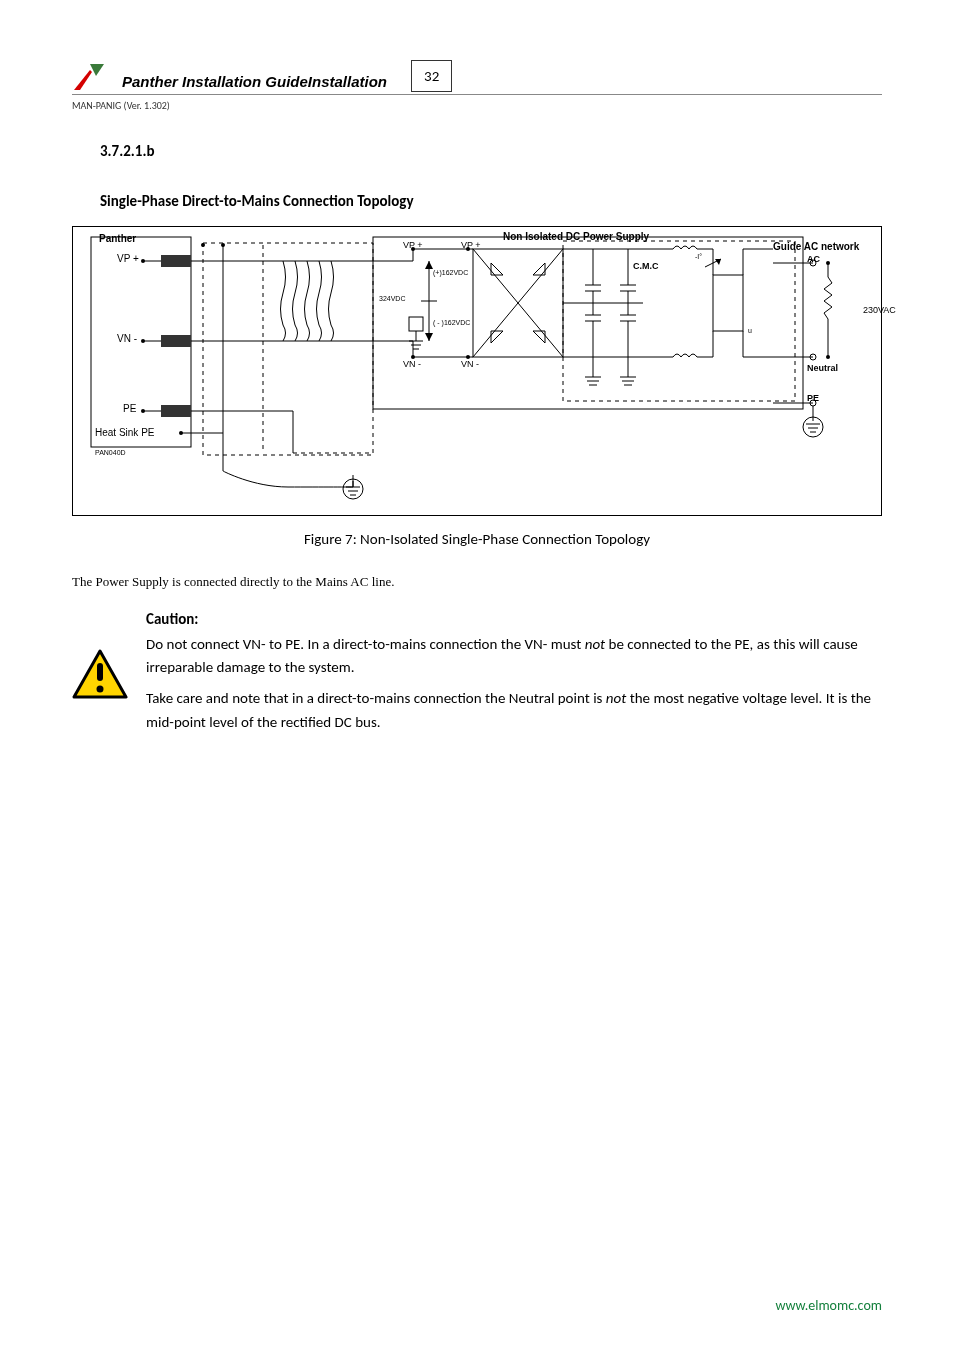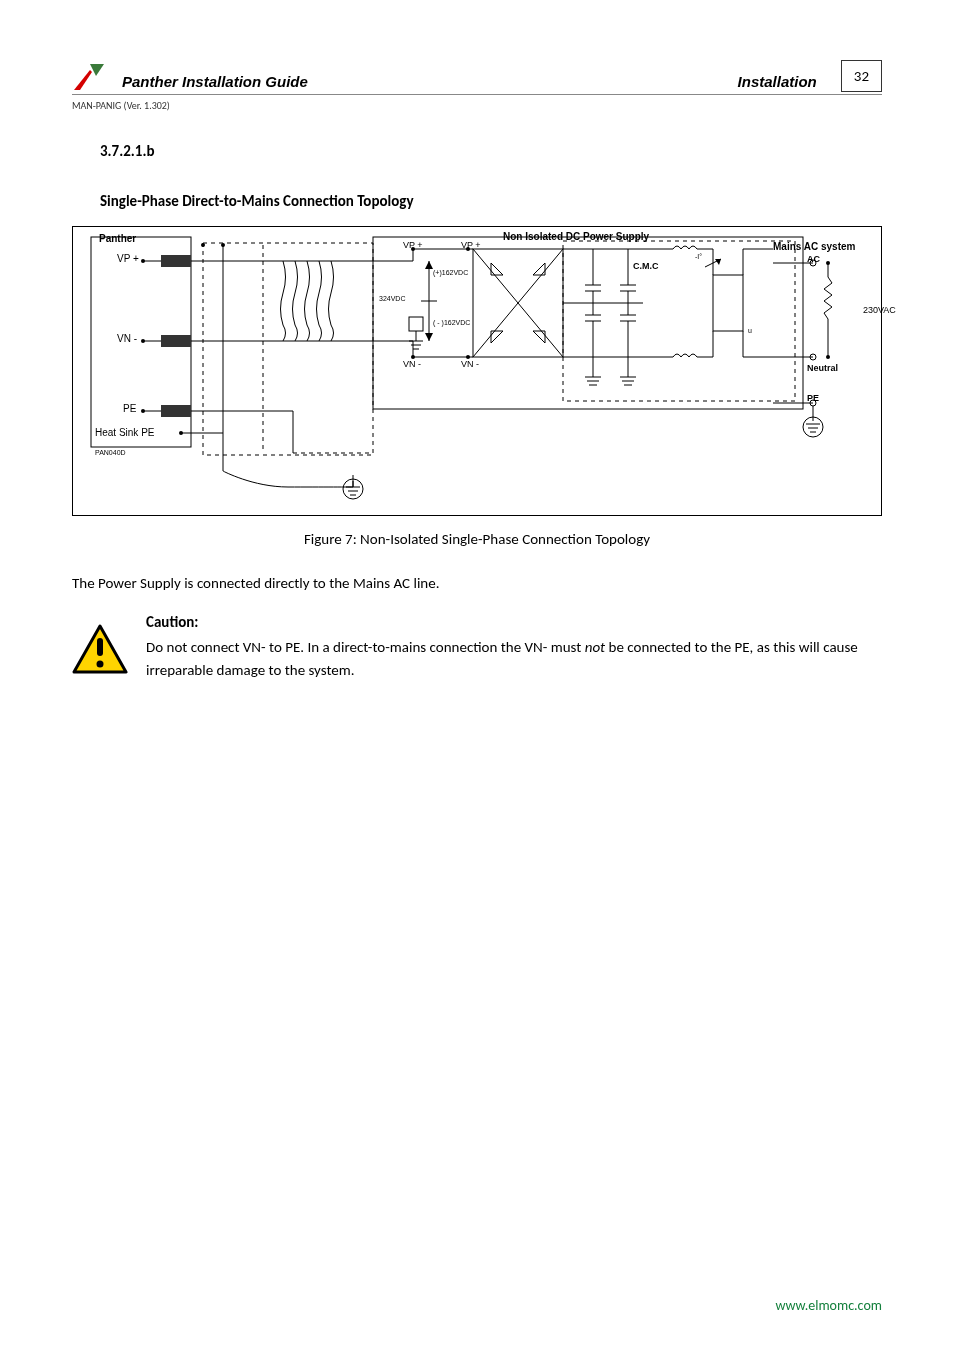--- a/index.html
+++ b/index.html
@@ -12,21 +12,21 @@
       color: #000;
     }
     .page {
       padding: 60px 72px 30px 72px;
       height: 100%;
       position: relative;
     }
     .header {
       display: flex;
       align-items: flex-end;
-      justify-content: space-between;
+      justify-content: flex-start;
       border-bottom: 1px solid #888;
       padding-bottom: 2px;
       margin-bottom: 4px;
     }
     .header-left {
       display: flex;
       align-items: flex-end;
       gap: 10px;
     }
     .logo {
@@ -80,23 +80,24 @@
     .figure-box text, .fig-label {
       font-family: Arial, sans-serif;
     }
     .fig-caption {
       text-align: center;
       font-weight: normal;
       font-size: 15px;
       margin: 8px 0 24px 0;
     }
     .body-text {
-      font-size: 15px;
+      font-size: 13px;
       margin: 0 0 16px 0;
       line-height: 1.5;
+      font-family: Liberation Serif, serif;
     }
     .caution-block {
       display: flex;
       gap: 18px;
       margin: 0 0 24px 0;
       align-items: center;
     }
     .caution-icon {
       flex: 0 0 56px;
       margin-top: 2px;
@@ -335,21 +336,21 @@
     <span class="fig-label small" style="left:388px;top:13px;">VP +</span>
     <span class="fig-label tiny" style="left:360px;top:42px;">(+)162VDC</span>
     <span class="fig-label tiny" style="left:306px;top:68px;">324VDC</span>
     <span class="fig-label tiny" style="left:360px;top:92px;">( - )162VDC</span>
     <span class="fig-label small" style="left:330px;top:132px;">VN -</span>
     <span class="fig-label small" style="left:388px;top:132px;">VN -</span>
     <span class="fig-label bold small" style="left:560px;top:34px;">C.M.C</span>
     <span class="fig-label tiny" style="left:622px;top:26px;">-I°</span>
     <span class="fig-label tiny" style="left:675px;top:100px;">u</span>
 
-    <span class="fig-label bold" style="left:700px;top:14px;">Mains AC system</span>
+    <span class="fig-label bold" style="left:700px;top:14px;">Guide AC network</span>
     <span class="fig-label bold small" style="left:734px;top:27px;">AC</span>
     <span class="fig-label small" style="left:762px;top:78px;margin-left:28px;">230VAC</span>
     <span class="fig-label bold small" style="left:734px;top:136px;">Neutral</span>
     <span class="fig-label bold small" style="left:734px;top:166px;">PE</span>
   </div>
 
   <div class="fig-caption">Figure 7: Non-Isolated Single-Phase Connection Topology</div>
 
   <p class="body-text">The Power Supply is connected directly to the Mains AC line.</p>
 
@@ -359,20 +360,23 @@
         <polygon points="28,2 54,48 2,48" fill="#ffd400" stroke="#000" stroke-width="3" stroke-linejoin="round"></polygon>
         <rect x="25" y="14" width="6" height="18" rx="3" fill="#000"></rect>
         <circle cx="28" cy="40" r="3.5" fill="#000"></circle>
       </svg>
     </div>
     <div class="caution-text">
       <div class="caution-title">Caution:</div>
       <div class="caution-para">
         <span>Do not connect VN- to PE. In a direct-to-mains connection the VN- must </span><em class="serif">not</em><span> be connected to the PE, as this will cause irreparable damage to the system.</span>
       </div>
+      <div class="caution-para">
+        <span>Take care and note that in a direct-to-mains connection the Neutral point is </span><em class="serif">not</em><span> the most negative voltage level. It is the mid-point level of the rectified DC bus.</span>
+      </div>
     </div>
   </div>
 
   <div class="footer">
     <a href="#">www.elmomc.com</a>
   </div>
 
 </div>
 
 </body></html>

